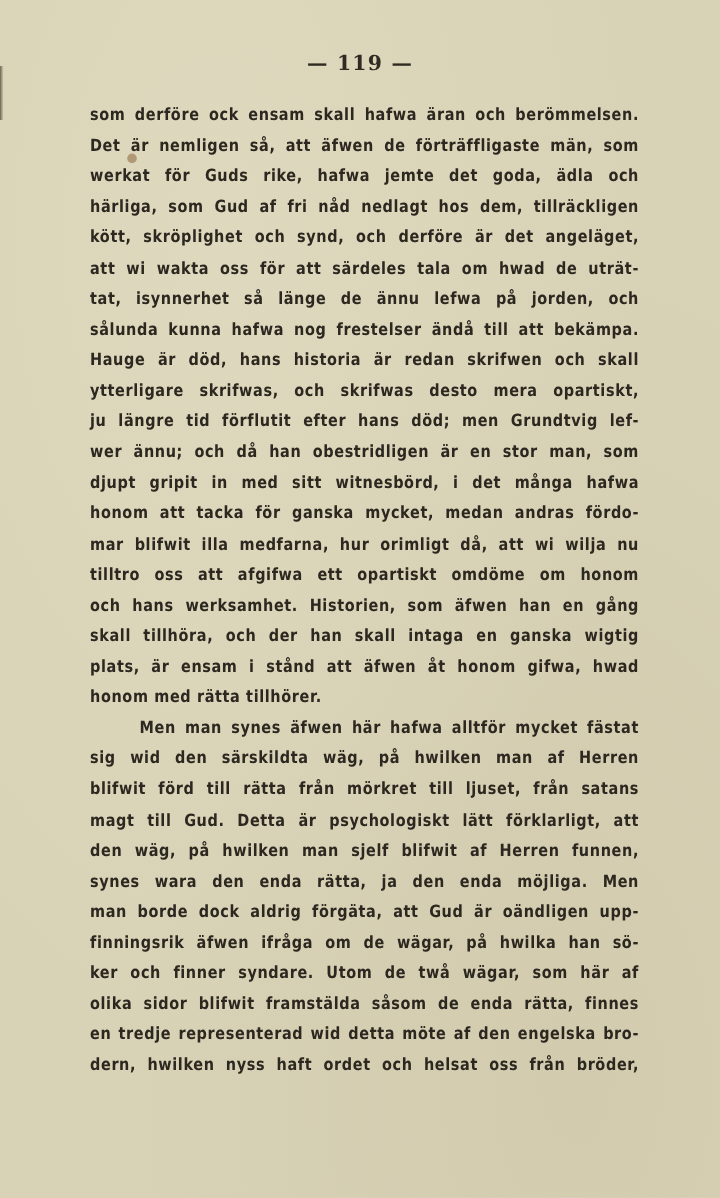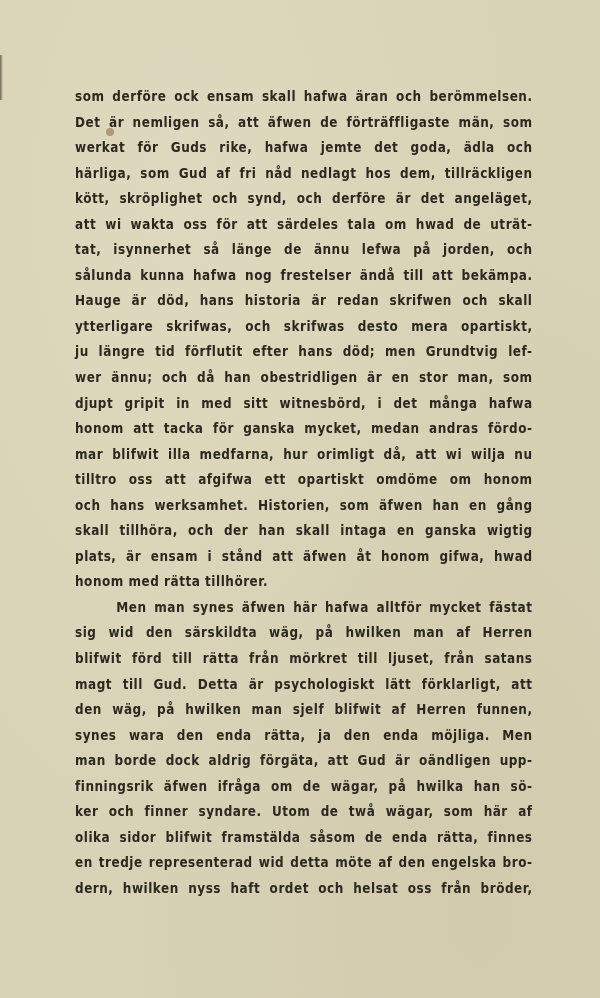--- a/index.html
+++ b/index.html
@@ -75,20 +75,21 @@
       width: 484px;
     }
   </style>
 </head>
 <body>
 
 <div class="page">
   <div class="left-edge"></div>
   <div class="stain"></div>
 
+  <div class="page-number">— 119 —</div>
 
   <div class="text-block" id="text-block">
     <div class="line">som derföre ock ensam skall hafwa äran och berömmelsen.</div>
     <div class="line">Det är nemligen så, att äfwen de förträffligaste män, som</div>
     <div class="line">werkat för Guds rike, hafwa jemte det goda, ädla och</div>
     <div class="line">härliga, som Gud af fri nåd nedlagt hos dem, tillräckligen</div>
     <div class="line">kött, skröplighet och synd, och derföre är det angeläget,</div>
     <div class="line">att wi wakta oss för att särdeles tala om hwad de uträt-</div>
     <div class="line">tat, isynnerhet så länge de ännu lefwa på jorden, och</div>
     <div class="line">sålunda kunna hafwa nog frestelser ändå till att bekämpa.</div>

